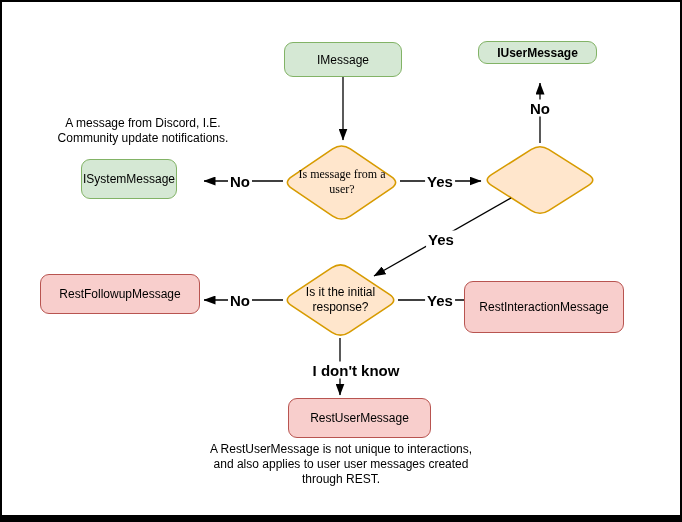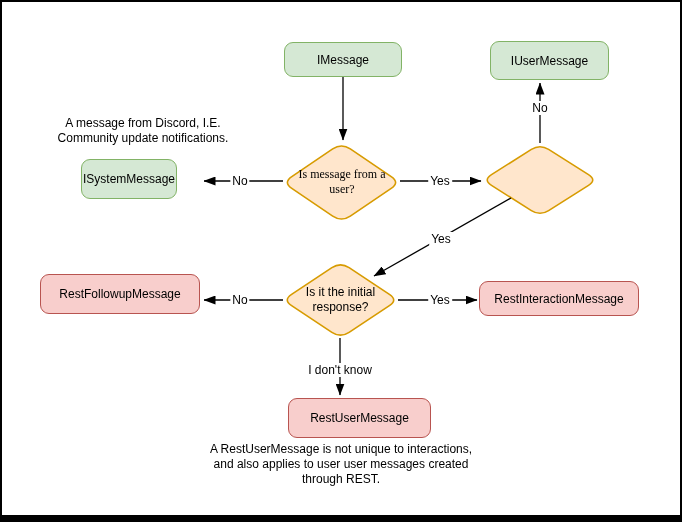--- a/index.html
+++ b/index.html
@@ -56,24 +56,25 @@
     font-size: 12px;
     line-height: 15px;
     color: var(--text-color, #000);
     z-index: 6;
   }
   .edge-label {
     position: absolute;
     transform: translate(-50%, -50%);
     background: var(--frame-background, #fff);
     padding: 0 2px;
-    font-size: 12px;
+    font-size: 15px;
     color: var(--text-color, #000);
     white-space: nowrap;
     z-index: 7;
+    font-weight: bold;
   }
   .note {
     position: absolute;
     text-align: center;
     font-size: 12px;
     line-height: 15px;
     color: var(--text-color, #000);
     white-space: pre-line;
     z-index: 6;
   }
@@ -103,50 +104,50 @@
       <line x1="283" y1="300" x2="204" y2="300" marker-end="url(#arrow)"></line>
       <line x1="398" y1="300" x2="477" y2="300" marker-end="url(#arrow)"></line>
       <line x1="340" y1="338" x2="340" y2="395" marker-end="url(#arrow)"></line>
     </g>
   </svg>
 
   <div class="node green" style="left:284px; top:42px; width:118px; height:35px;">
     <span>IMessage</span>
   </div>
 
-  <div class="node green" style="left:490px; top:41px; width:119px; height:39px;">
+  <div class="node green" style="left:478px; top:41px; width:119px; height:23px;font-weight:bold;">
     <span>IUserMessage</span>
   </div>
 
   <div class="node green" style="left:81px; top:159px; width:96px; height:40px;">
     <span>ISystemMessage</span>
   </div>
 
   <div class="node red" style="left:40px; top:274px; width:160px; height:40px;">
     <span>RestFollowupMessage</span>
   </div>
 
-  <div class="node red" style="left:479px; top:281px; width:160px; height:35px;text-align:right;">
+  <div class="node red" style="left:464px; top:281px; width:160px; height:52px;text-align:right;">
     <span>RestInteractionMessage</span>
   </div>
 
   <div class="node red" style="left:288px; top:398px; width:143px; height:40px;">
     <span>RestUserMessage</span>
   </div>
 
   <div class="decision-label" style="left:287px; top:167px; width:110px;font-family:Liberation Serif, serif;">Is message from a user?</div>
   <div class="decision-label" style="left:285px; top:285px; width:111px;text-align:center;">Is it the initial response?</div>
 
   <span class="edge-label" style="left:240px; top:181px;">No</span>
   <span class="edge-label" style="left:440px; top:181px;">Yes</span>
   <span class="edge-label" style="left:540px; top:108px;">No</span>
   <span class="edge-label" style="left:441px; top:239px;">Yes</span>
   <span class="edge-label" style="left:240px; top:300px;">No</span>
   <span class="edge-label" style="left:440px; top:300px;">Yes</span>
-  <span class="edge-label" style="left:340px; top:370px;">I don't know</span>
+  <span class="edge-label" style="left:356px; top:370px;">I don't know</span>
 
   <div class="note" style="left:40px; top:116px; width:206px;">A message from Discord, I.E.
 Community update notifications.</div>
   <div class="note" style="left:341px; top:442px; width:300px; transform:translateX(-50%);">A RestUserMessage is not unique to interactions,
 and also applies to user user messages created
 through REST.</div>
 
   <div class="frame-border"></div>
   <div class="frame-bottom-bar"></div>
 </div>

